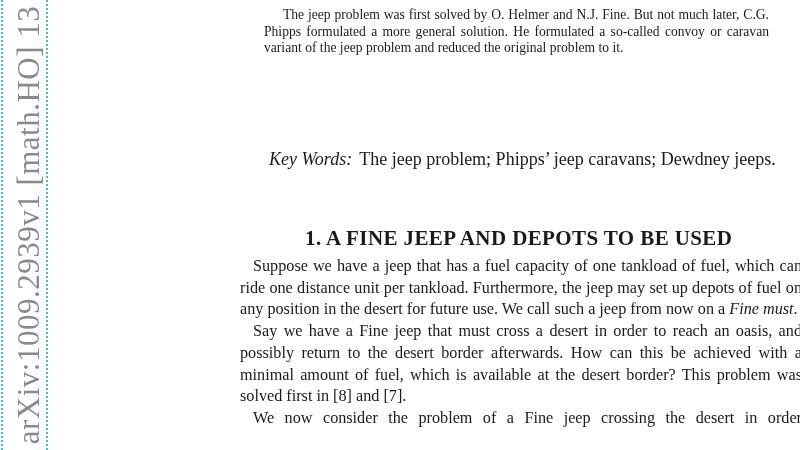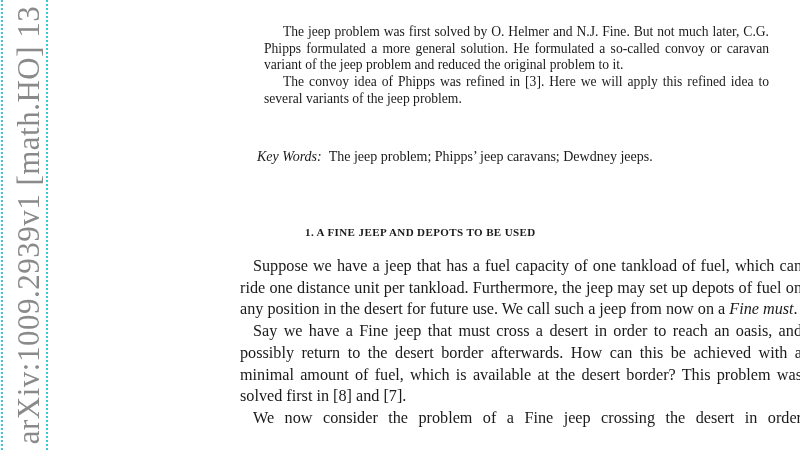--- a/index.html
+++ b/index.html
@@ -3,39 +3,38 @@
   <meta charset="utf-8">
   <style>
     html, body { margin:0; padding:0; }
     body { width:800px; height:450px; overflow:hidden; background:#ffffff; position:relative;
            font-family:"Liberation Serif","DejaVu Serif",serif; color:#1a1a1a; }
     .dots { position:absolute; top:0; height:450px; width:0; border-left:2px dotted #3fc6d6; }
     .dots.l { left:1px; }
     .dots.r { left:46px; }
     .stamp { position:absolute; left:28px; top:225px; transform:translate(-50%,-50%) rotate(-90deg);
              white-space:nowrap; font-size:31px; color:#8a8a8a; letter-spacing:0.5px; line-height:1; }
-    .abstract { position:absolute; left:264px; top:24px; width:505px; font-size:13.6px; line-height:16.7px; text-align:justify; }
+    .abstract { position:absolute; left:264px; top:7px; width:505px; font-size:13.6px; line-height:16.7px; text-align:justify; }
     .abstract p { margin:0; text-indent:19px; }
-    .keywords { position:absolute; left:257px; top:149px; font-size:14px; white-space:nowrap; }
+    .keywords { position:absolute; left:269px; top:149px; font-size:18px; white-space:nowrap; }
     .keywords .kl { font-style:italic; margin-right:7px; }
-    .section { position:absolute; left:305px; top:226px; font-size:11px; font-weight:bold; letter-spacing:0.4px; white-space:nowrap; }
+    .section { position:absolute; left:305px; top:226px; font-size:21px; font-weight:bold; letter-spacing:0.4px; white-space:nowrap; }
     .body { position:absolute; left:240px; top:256px; width:562px; font-size:16.2px; line-height:21.7px; text-align:justify; }
     .body p { margin:0; text-indent:13px; }
     .body .last { text-align-last:justify; }
   </style>
 </head>
 <body>
 
 <div class="dots l"></div>
 <div class="dots r"></div>
 <div class="stamp">arXiv:1009.2939v1  [math.HO]  13</div>
 
 <div class="abstract">
   <p>The jeep problem was first solved by O. Helmer and N.J. Fine. But not much later, C.G. Phipps formulated a more general solution. He formulated a so-called convoy or caravan variant of the jeep problem and reduced the original problem to it.</p>
-  <p>The convoy idea of Phipps was refined in [3]. Here we will apply this refined idea to several variants of the jeep problem.</p>
 </div>
 
 <div class="keywords">
   <span class="kl">Key Words:</span><span>The jeep problem; Phipps’ jeep caravans; Dewdney jeeps.</span>
 </div>
 
 <div class="section">1. A FINE JEEP AND DEPOTS TO BE USED</div>
 
 <div class="body">
   <p><span>Suppose we have a jeep that has a fuel capacity of one tankload of fuel, which can ride one distance unit per tankload. Furthermore, the jeep may set up depots of fuel on any position in the desert for future use. We call such a jeep from now on a </span><i>Fine must</i><span>.</span></p>

